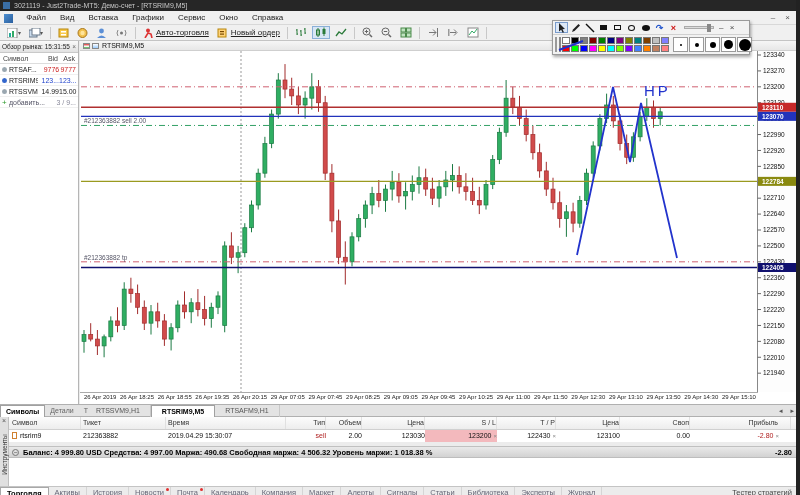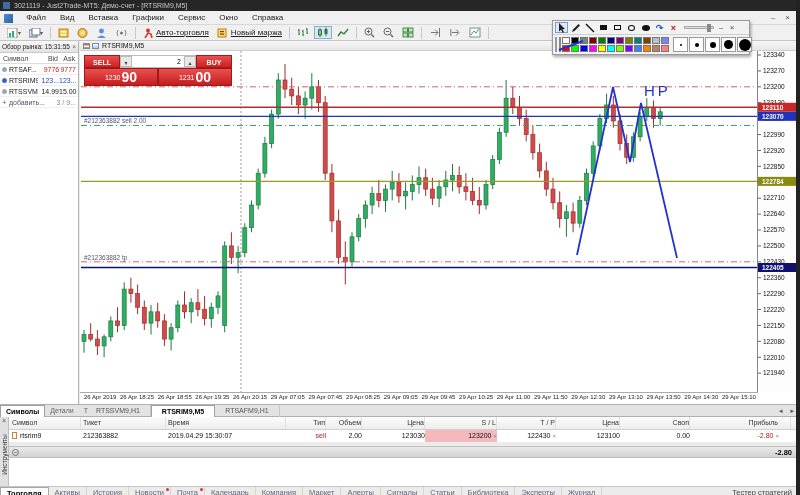--- a/index.html
+++ b/index.html
@@ -173,21 +173,21 @@
           <path d="M2 10 l3 -5 3 1 1 4" stroke="#d33" stroke-width="1.6" fill="none"></path>
         </svg>
         <span class="tlabel">Авто-торговля</span>
       </span>
     <span class="tbtn">
         <svg width="11" height="10">
           <rect x="1" y="1" width="8" height="8" fill="#ffd37a" stroke="#b8860b"></rect>
           <rect x="3" y="3" width="4" height="1.2" fill="#7a4a00"></rect>
           <rect x="3" y="5.5" width="4" height="1.2" fill="#7a4a00"></rect>
         </svg>
-        <span class="tlabel">Новый маржа</span>
+        <span class="tlabel">Новый ордер</span>
       </span>
     <span class="tsep"></span>
     <span class="tbtn">
         <svg width="12" height="11">
           <path d="M2 8 V2 M1 3 h1 M3 7 h-1 M6 9 V3 M5 4 h1 M7 8 h-1 M10 7 V1 M9 2 h1 M11 6 h-1" stroke="#2a7a3a" fill="none"></path>
         </svg>
       </span>
     <span class="tbtn pressed">
         <svg width="12" height="11">
           <rect x="1.5" y="3" width="3" height="5" fill="#fff" stroke="#2a7a3a"></rect>
@@ -619,41 +619,20 @@
         <text x="763" y="375.48181818181814" font-size="6.5" fill="#111" font-family="Liberation Sans, sans-serif">121940</text>
         <rect x="758" y="102.77272727272727" width="41" height="9" fill="#c62828"></rect>
         <text x="762" y="109.77272727272727" font-size="6.5" fill="#fff" font-weight="bold" font-family="Liberation Sans, sans-serif">123110</text>
         <rect x="758" y="111.86363636363636" width="41" height="9" fill="#2233bb"></rect>
         <text x="762" y="118.86363636363636" font-size="6.5" fill="#fff" font-weight="bold" font-family="Liberation Sans, sans-serif">123070</text>
         <rect x="758" y="176.86363636363637" width="41" height="9" fill="#8a8a10"></rect>
         <text x="762" y="183.86363636363637" font-size="6.5" fill="#fff" font-weight="bold" font-family="Liberation Sans, sans-serif">122784</text>
         <rect x="758" y="263" width="41" height="9" fill="#10106e"></rect>
         <text x="762" y="270" font-size="6.5" fill="#fff" font-weight="bold" font-family="Liberation Sans, sans-serif">122405</text>
       </svg>
-    <div id="oneclick">
-      <div id="ocrow1">
-        <span class="ocbtn">SELL</span>
-        <span class="ocmid">
-          <span class="ocarr">▾</span>
-          <span class="ocvol">2</span>
-          <span class="ocarr">▴</span>
-        </span>
-        <span class="ocbtn">BUY</span>
-      </div>
-      <div id="ocrow2">
-        <span class="ocprice">
-          <span class="sm">1230</span>
-          <span class="bg">90</span>
-        </span>
-        <span class="ocprice">
-          <span class="sm">1231</span>
-          <span class="bg">00</span>
-        </span>
-      </div>
-    </div>
     <div id="timeaxis">
         <span>26 Apr 2019</span>
         <span>26 Apr 18:25</span>
         <span>26 Apr 18:55</span>
         <span>26 Apr 19:35</span>
         <span>26 Apr 20:15</span>
         <span>29 Apr 07:05</span>
         <span>29 Apr 07:45</span>
         <span>29 Apr 08:25</span>
         <span>29 Apr 09:05</span>
@@ -711,20 +690,21 @@
     <span class="c-po">123030</span>
     <span class="c-sl slcell"><span>123200</span><span class="xbtn">×</span></span>
     <span class="c-tp"><span>122430</span><span class="xbtn">×</span></span>
     <span class="c-pc">123100</span>
     <span class="c-swap">0.00</span>
     <span class="c-prof" style="color:#b02020;"><span>-2.80</span><span class="xbtn">×</span></span>
   </div>
 
   <div id="balbar">
     <span class="collapse">−</span>
+    <span>Баланс: 4 999.80 USD   Средства: 4 997.00   Маржа: 490.68   Свободная маржа: 4 506.32   Уровень маржи: 1 018.38 %</span>
     <span class="pr">-2.80</span>
   </div>
 
   <div id="ttempty"></div>
 
   <div id="bottombar">
     <span id="btabs" style="display:flex;">
         <span class="btab on">Торговля</span>
         <span class="btab">Активы</span>
         <span class="btab">История</span>

